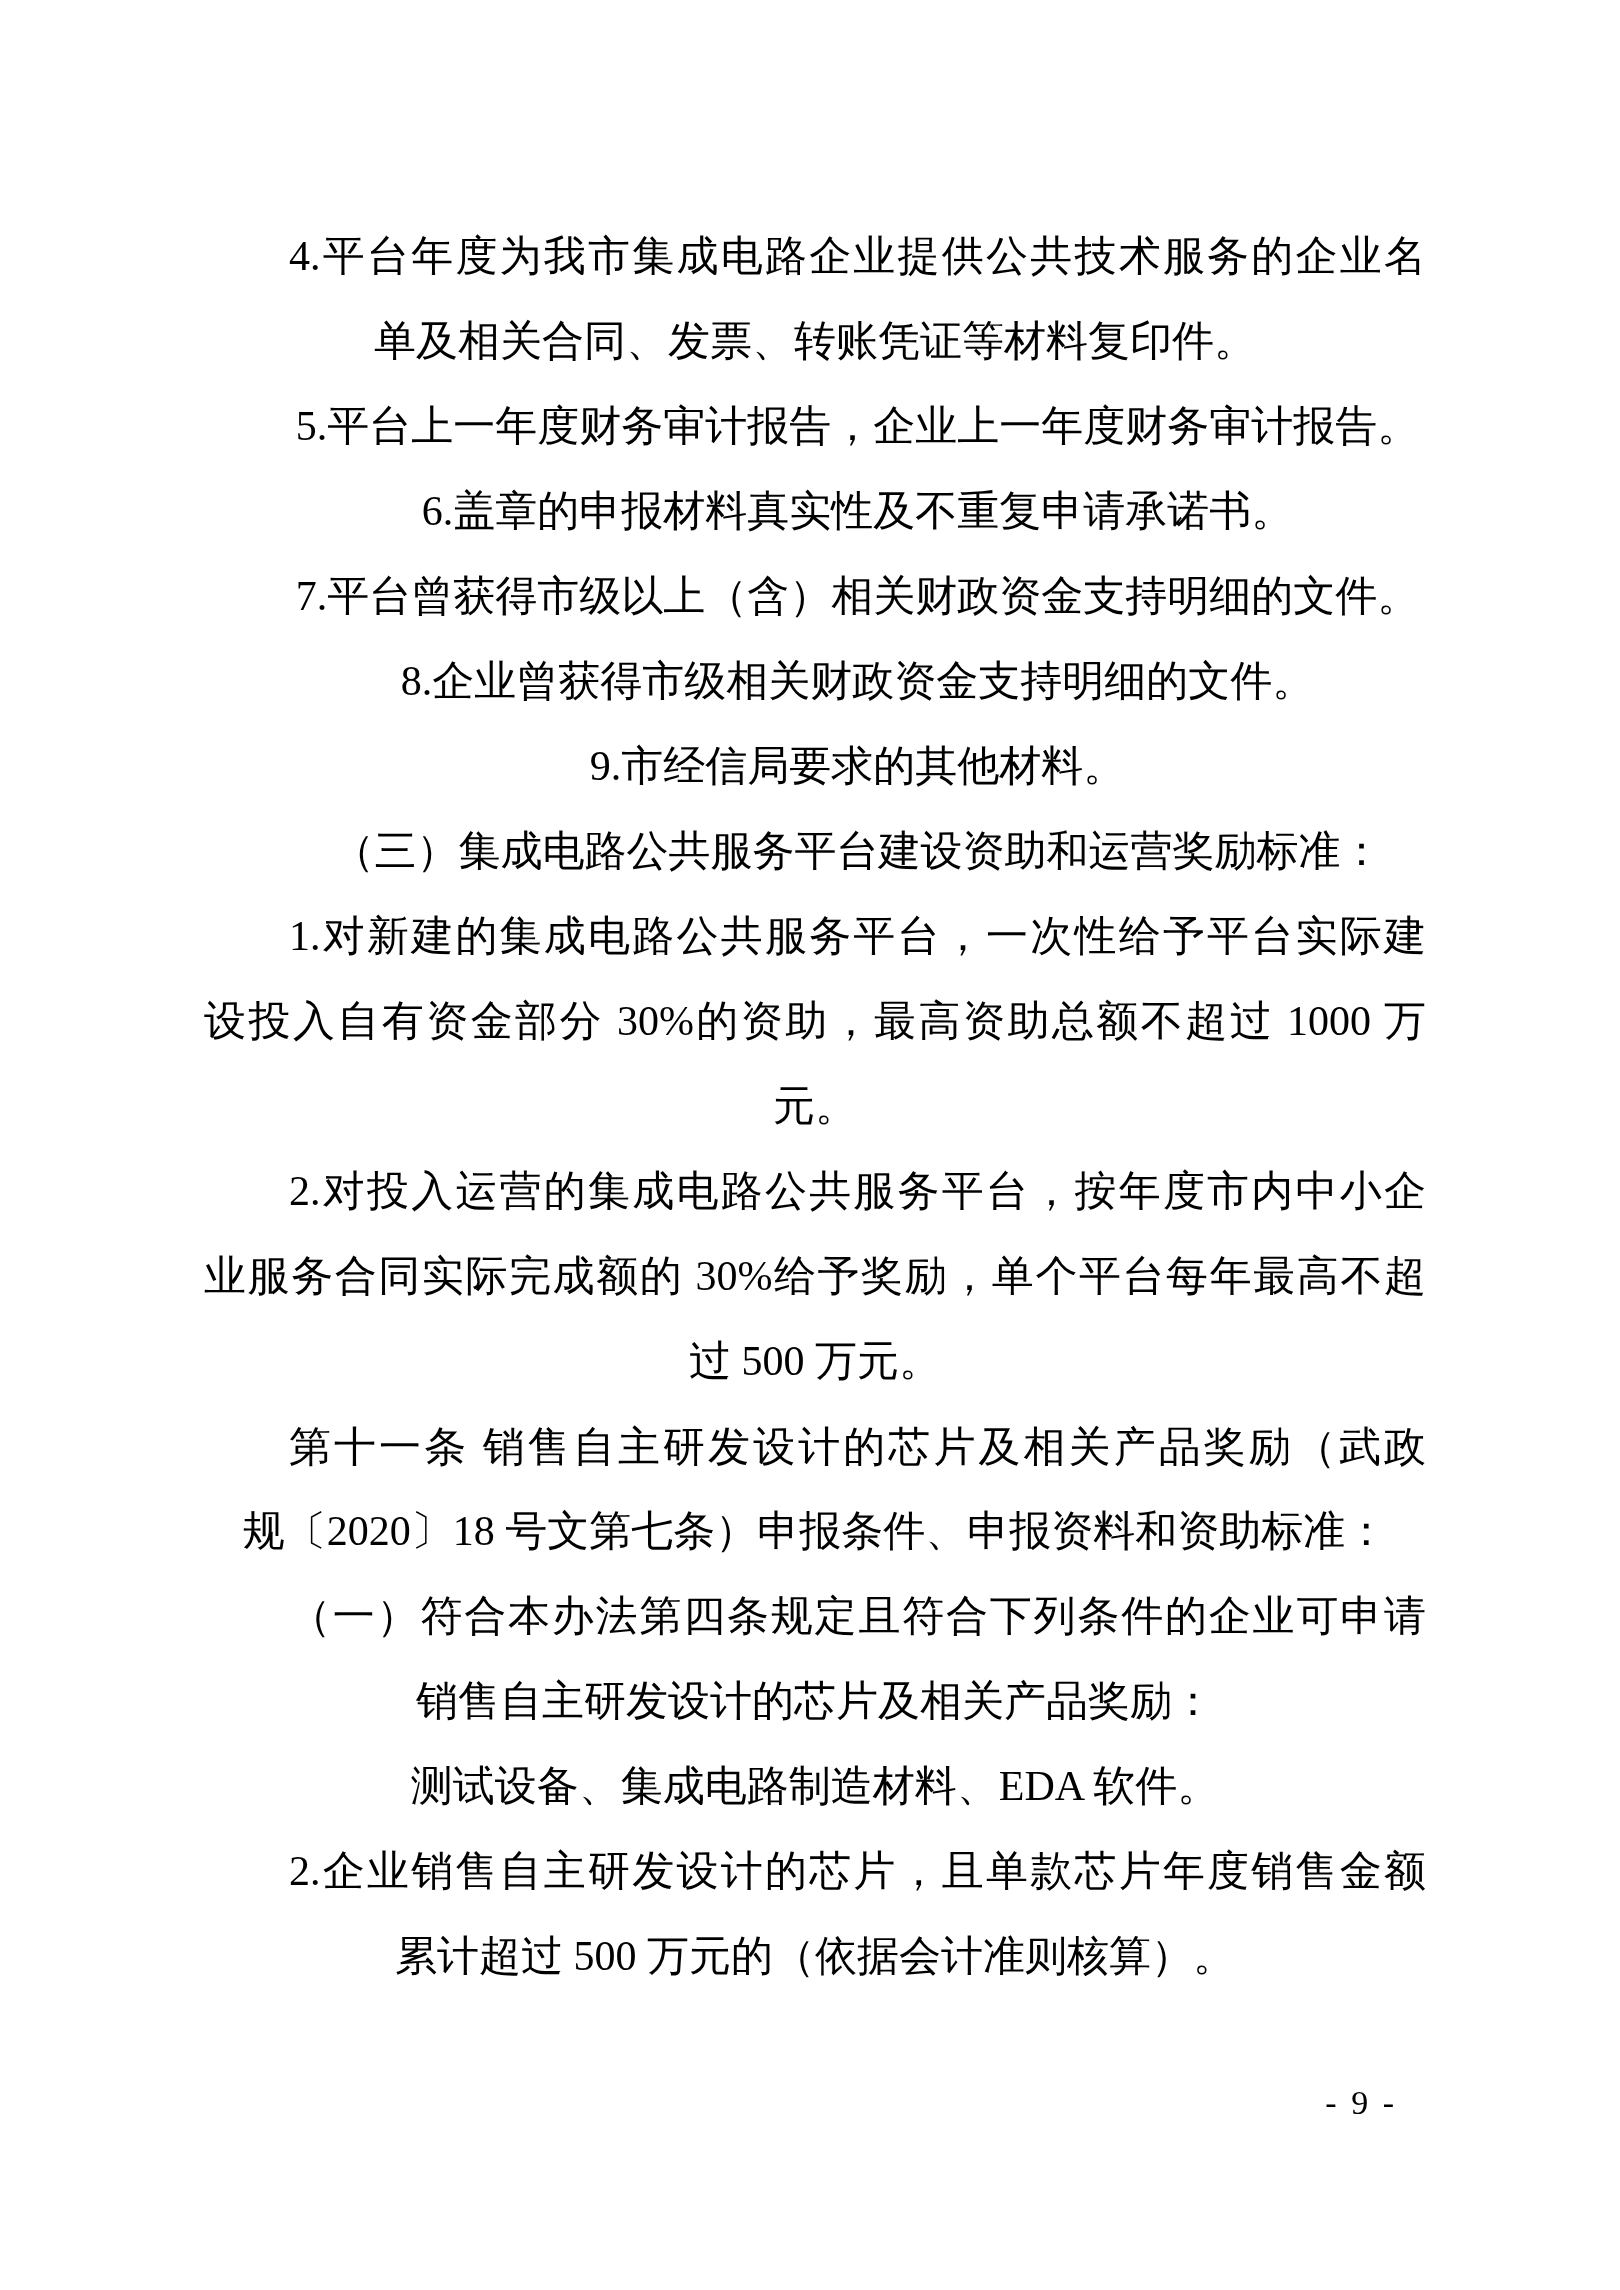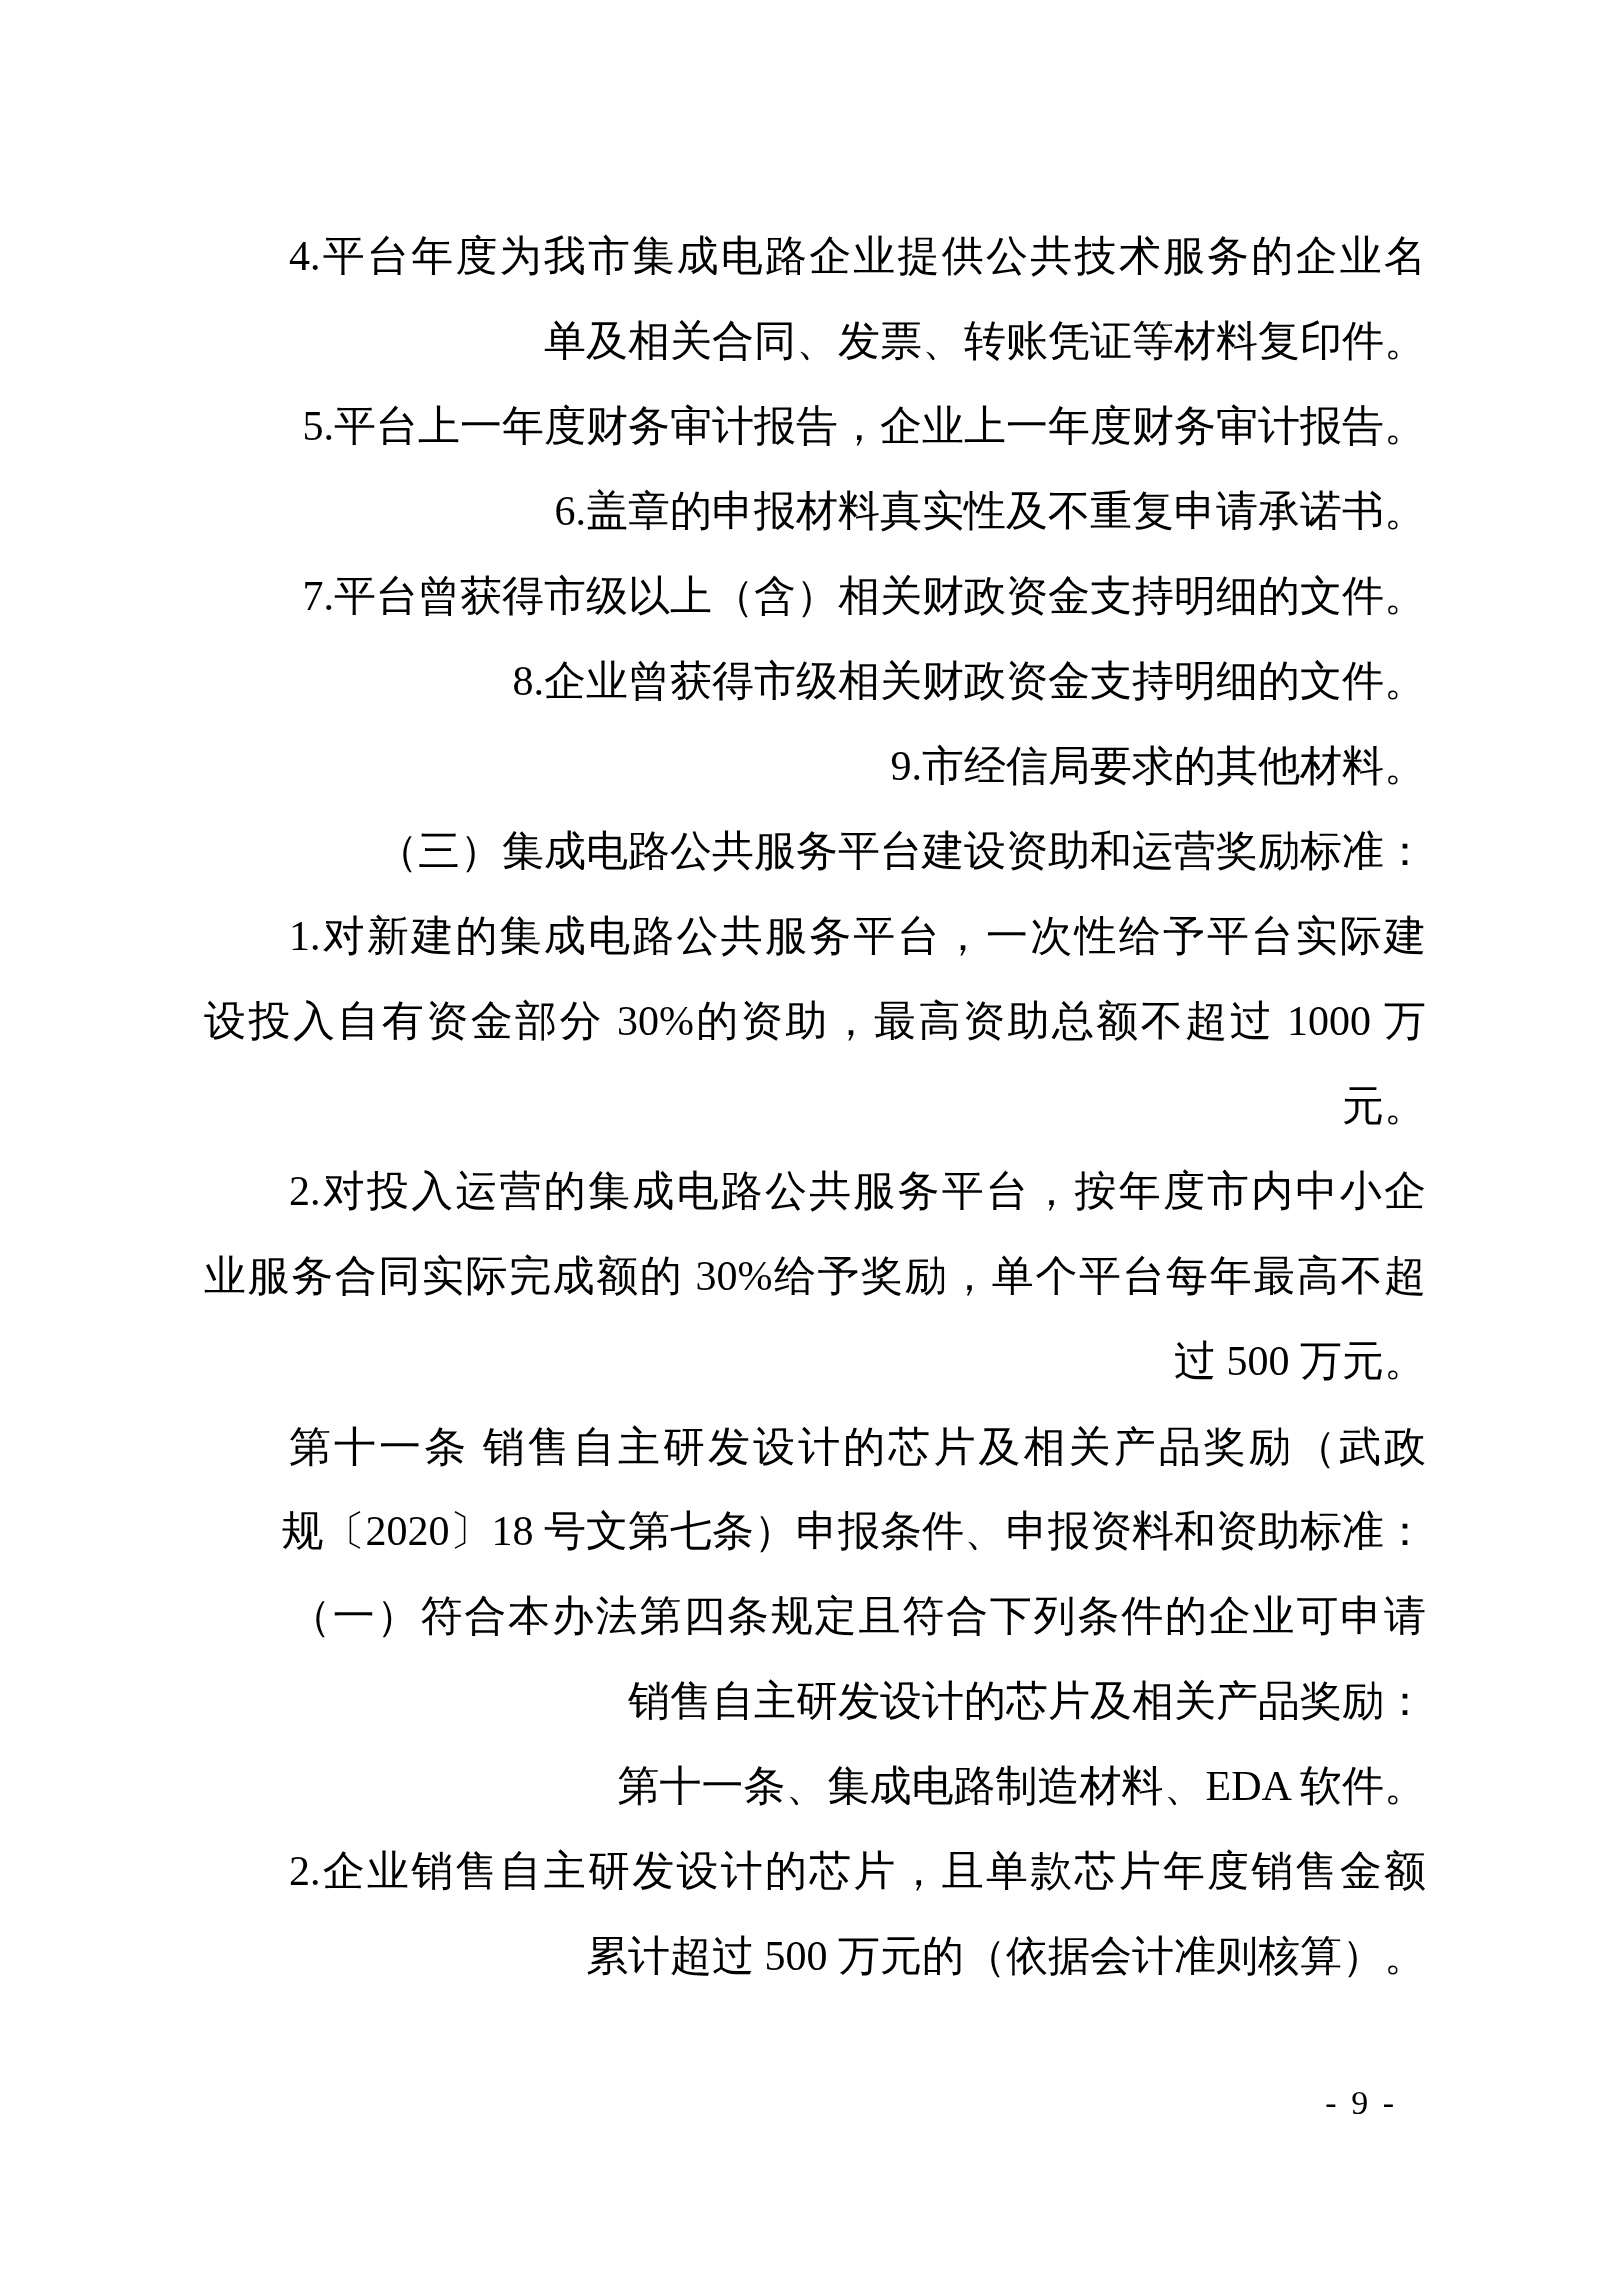--- a/index.html
+++ b/index.html
@@ -19,21 +19,21 @@
   .content {
     position: absolute;
     left: 204px;
     top: 214px;
     width: 1222px;
   }
   .line {
     height: 85px;
     line-height: 85px;
     font-size: 42px;
-    text-align: right;
+    text-align: center;
     white-space: normal;
   }
   .indent {
     text-indent: 85px;
   }
   .fill {
     text-align: justify;
     text-align-last: justify;
   }
   .bold-head {
@@ -68,19 +68,19 @@
     <div class="line">元。</div>
     <div class="line indent fill">2.对投入运营的集成电路公共服务平台，按年度市内中小企</div>
     <div class="line fill">业服务合同实际完成额的 30%给予奖励，单个平台每年最高不超</div>
     <div class="line">过 500 万元。</div>
     <div class="line indent fill">
       <span class="bold-head">第十一条</span><span> 销售自主研发设计的芯片及相关产品奖励（武政</span>
     </div>
     <div class="line">规〔2020〕18 号文第七条）申报条件、申报资料和资助标准：</div>
     <div class="line indent fill">（一）符合本办法第四条规定且符合下列条件的企业可申请</div>
     <div class="line">销售自主研发设计的芯片及相关产品奖励：</div>
-    <div class="line">第十一条、集成电路制造材料、EDA 软件。</div>
+    <div class="line">测试设备、集成电路制造材料、EDA 软件。</div>
     <div class="line indent fill">2.企业销售自主研发设计的芯片，且单款芯片年度销售金额</div>
     <div class="line">累计超过 500 万元的（依据会计准则核算）。</div>
   </div>
   <div class="page-num">- 9 -</div>
 </div>
 
 
 </body></html>

